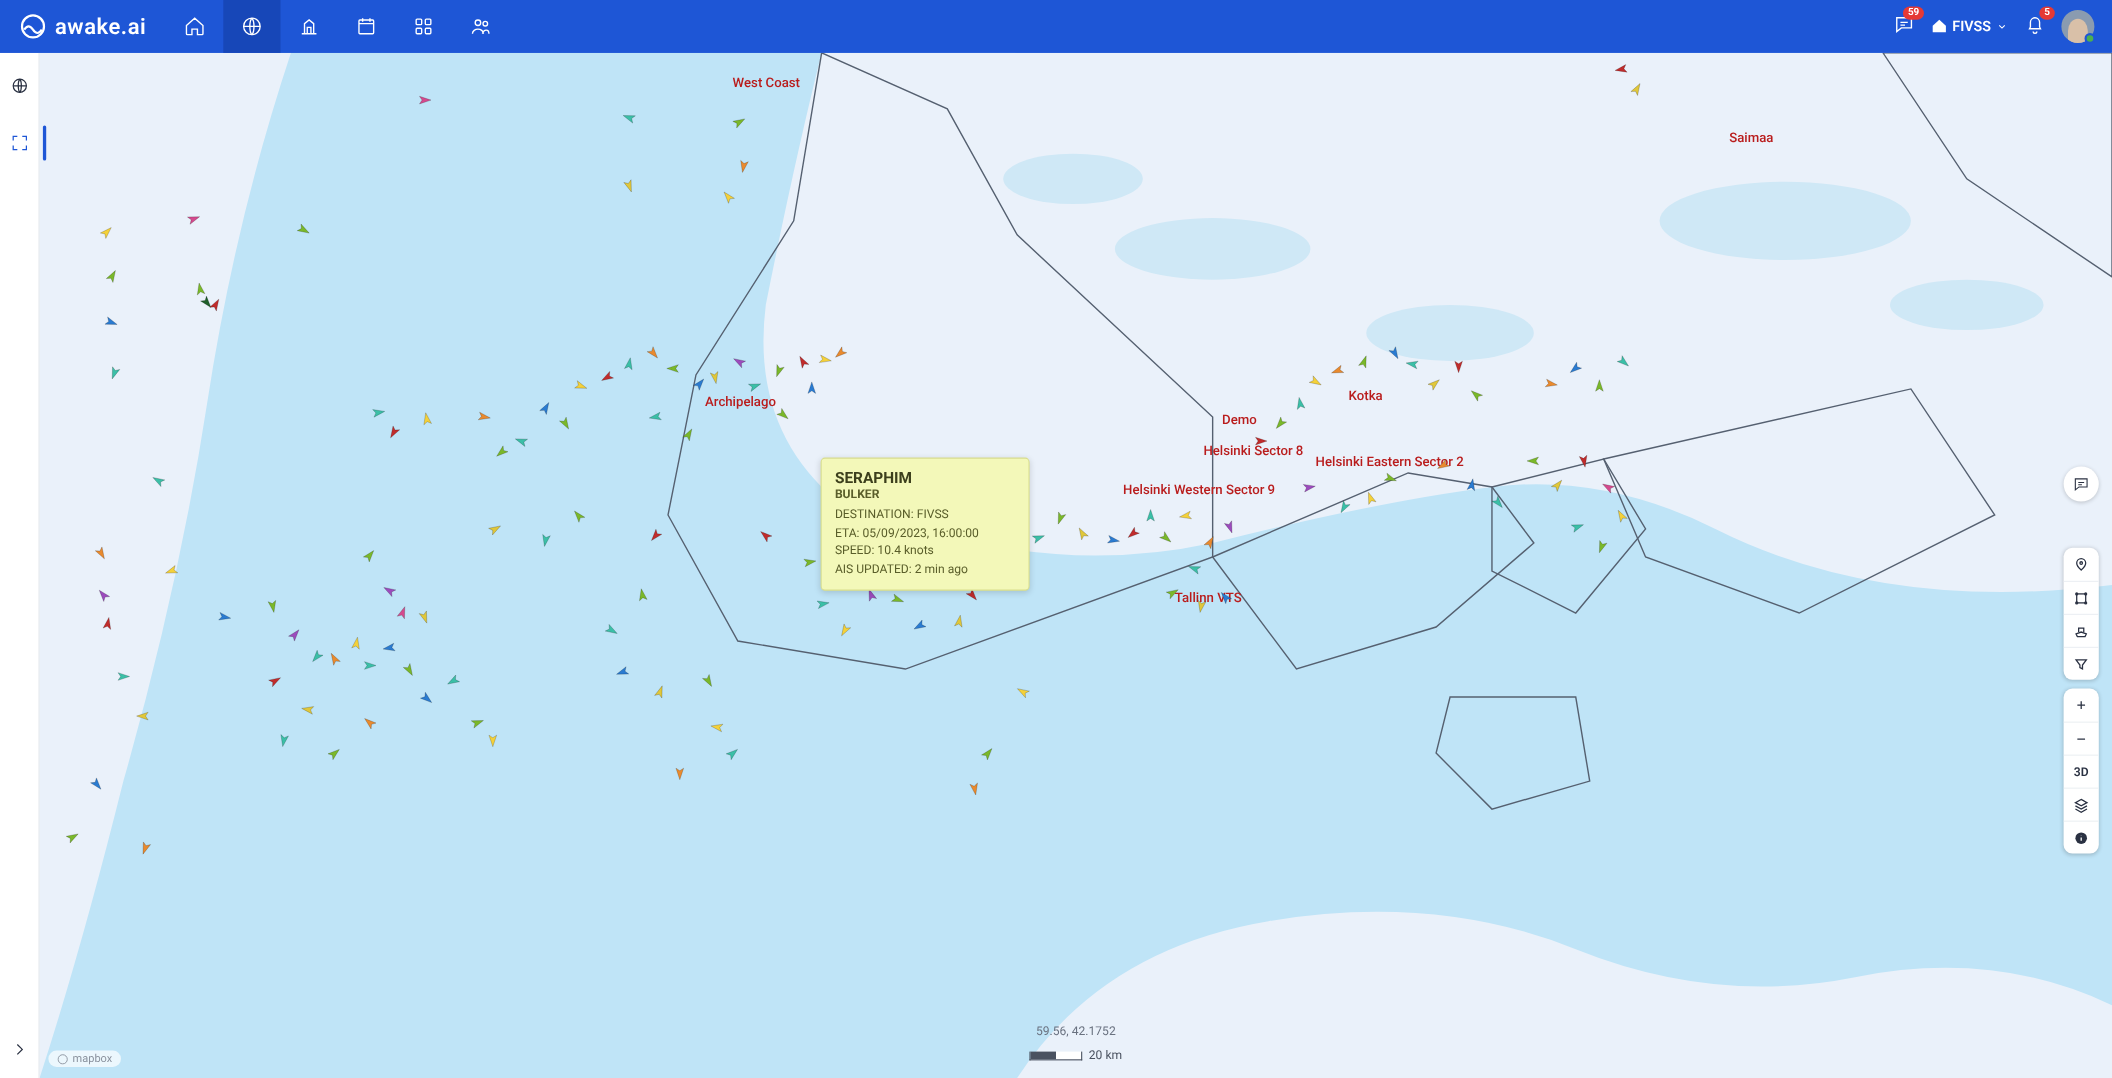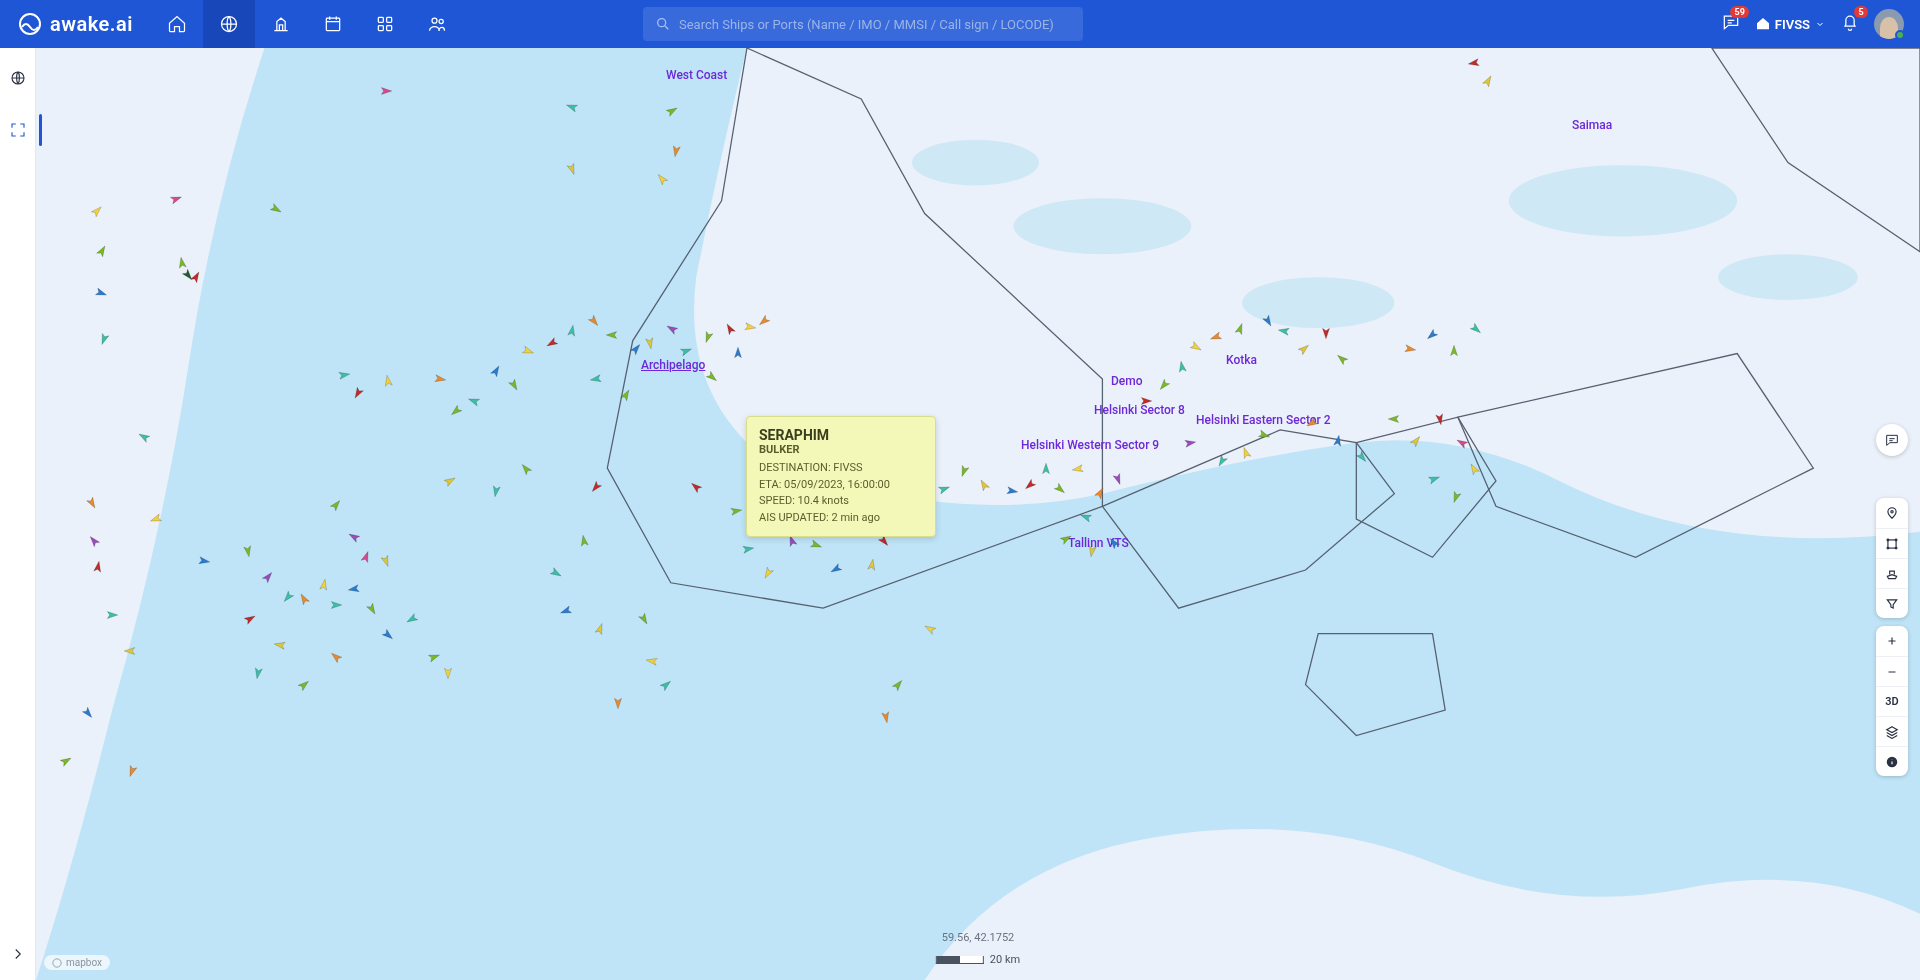--- a/index.html
+++ b/index.html
@@ -35,21 +35,21 @@
 
 .left-rail{position:fixed;top:48px;left:0;bottom:0;width:36px;background:#fff;border-right:1px solid #e4e8ee;z-index:40;display:flex;flex-direction:column;align-items:center;padding-top:18px;gap:28px}
 .rail-btn{width:24px;height:24px;display:flex;align-items:center;justify-content:center;cursor:pointer;position:relative}
 .rail-btn svg{width:18px;height:18px;stroke:#2a3142;fill:none;stroke-width:1.5}
 .rail-btn.blue svg{stroke:#1e56d6}
 .rail-btn.blue::after{content:"";position:absolute;right:-12px;top:-4px;bottom:-4px;width:3px;background:#1e56d6;border-radius:2px}
 .rail-expand{margin-top:auto;margin-bottom:14px}
 
 .map{position:fixed;top:48px;left:36px;right:0;bottom:0;background:var(--water)}
 .map svg.base{position:absolute;inset:0;width:100%;height:100%}
-.region-label{position:absolute;font-size:12px;color:#6d28d9;font-weight:500;white-space:nowrap;pointer-events:none}
+.region-label{position:absolute;font-size:12px;color:#b91c1c;font-weight:500;white-space:nowrap;pointer-events:none}
 
 .ships{position:absolute;inset:0}
 .ship{position:absolute;width:14px;height:14px;margin:-7px 0 0 -7px;cursor:pointer}
 
 .tooltip{position:absolute;left:710px;top:368px;width:190px;background:#f3f8b9;border:1px solid #d9de8c;border-radius:4px;padding:10px 12px;font-size:12px;color:#5a5e2a;box-shadow:0 2px 6px rgba(0,0,0,.15);z-index:30}
 .tooltip .t-name{font-weight:700;font-size:14px;color:#3c3f1c}
 .tooltip .t-type{font-weight:700;font-size:11px;margin-bottom:4px}
 .tooltip .t-row{font-size:11px;line-height:1.5}
 
 .coords{position:absolute;bottom:36px;left:50%;transform:translateX(-50%);font-size:11px;color:#6a7280}
@@ -112,27 +112,20 @@
         </svg>
       </div>
     <div class="nav-item">
         <svg viewBox="0 0 24 24">
           <circle cx="9" cy="8" r="3"></circle>
           <circle cx="17" cy="9" r="2.5"></circle>
           <path d="M3 20c0-3 3-5 6-5s6 2 6 5M14 20c0-2 2-4 4-4s3 2 3 4"></path>
         </svg>
       </div>
   </div>
-  <div class="search">
-    <svg viewBox="0 0 24 24">
-        <circle cx="10" cy="10" r="6"></circle>
-        <path d="m20 20-5-5"></path>
-      </svg>
-    <input type="text" placeholder="Search Ships or Ports (Name / IMO / MMSI / Call sign / LOCODE)" style="">
-  </div>
   <div class="header-right">
     <div class="icon-wrap">
       <svg viewBox="0 0 24 24">
           <path d="M4 5h16v11H9l-5 4z"></path>
           <path d="M8 10h8M8 13h5"></path>
         </svg>
       <div class="badge">59</div>
     </div>
     <div class="port-sel">
       <svg viewBox="0 0 24 24">
@@ -197,21 +190,21 @@
       <path d="M840 360 L980 300 L1040 310 L1070 350 L1000 410 L900 440 Z"></path>
       <path d="M1040 310 L1120 290 L1150 340 L1100 400 L1040 370 Z"></path>
       <path d="M1120 290 L1340 240 L1400 330 L1260 400 L1150 360 Z"></path>
       <path d="M1010 460 L1100 460 L1110 520 L1040 540 L1000 500 Z"></path>
       <path d="M1320 0 L1484 0 L1484 160 L1380 90 Z"></path>
     </g>
   </svg>
 
   <div id="region-labels">
       <div class="region-label" style="left: 630px; top: 20px;">West Coast</div>
-      <div class="region-label" style="left: 605px; top: 310px; text-decoration: underline;">Archipelago</div>
+      <div class="region-label" style="left: 605px; top: 310px;">Archipelago</div>
       <div class="region-label" style="left: 1075px; top: 326px;">Demo</div>
       <div class="region-label" style="left: 1058px; top: 355px;">Helsinki Sector 8</div>
       <div class="region-label" style="left: 985px; top: 390px;">Helsinki Western Sector 9</div>
       <div class="region-label" style="left: 1160px; top: 365px;">Helsinki Eastern Sector 2</div>
       <div class="region-label" style="left: 1190px; top: 305px;">Kotka</div>
       <div class="region-label" style="left: 1032px; top: 488px;">Tallinn VTS</div>
       <div class="region-label" style="left: 1536px; top: 70px;">Saimaa</div>
     </div>
 
   <div class="ships" id="ships">

